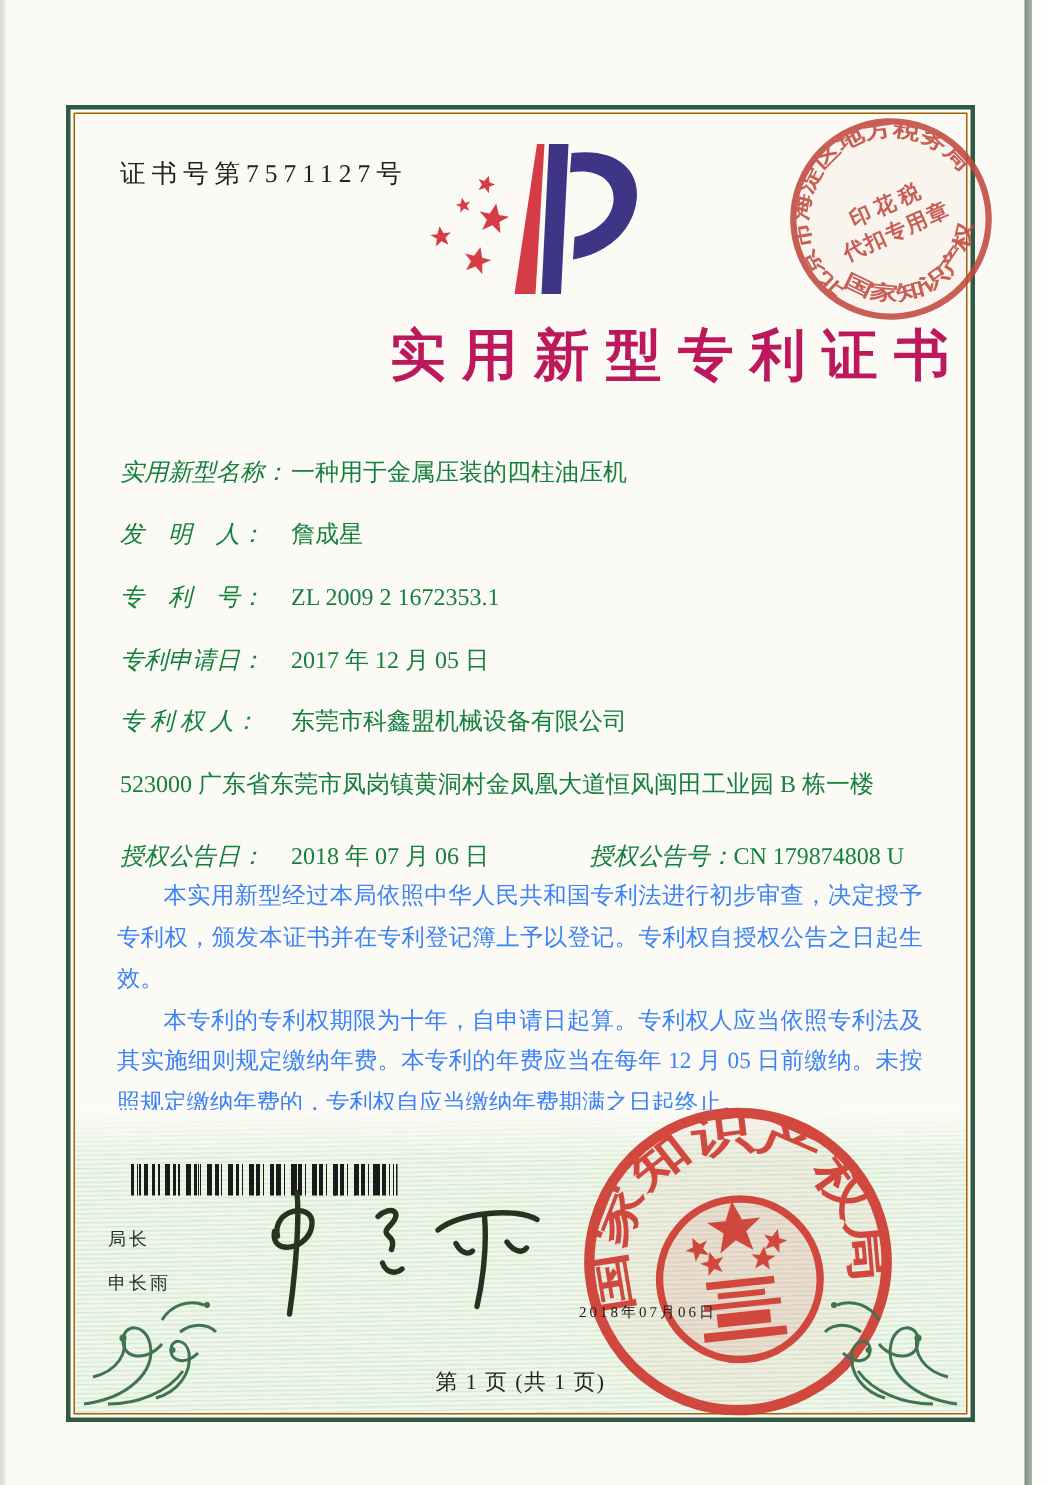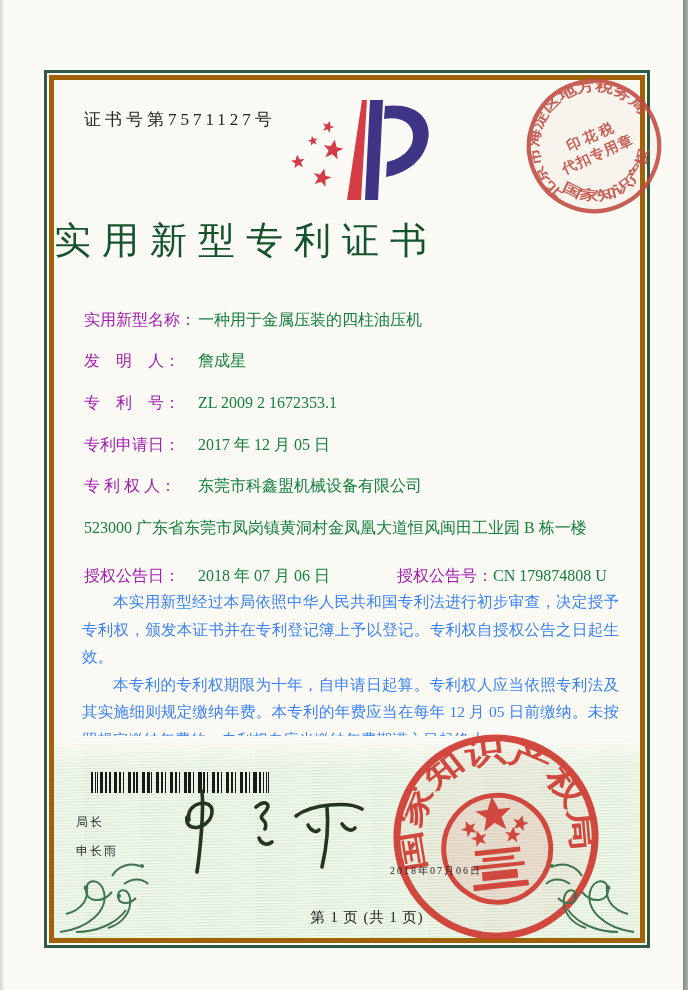--- a/index.html
+++ b/index.html
@@ -11,33 +11,33 @@
   }
   .scan-edge-left{position:absolute;left:0;top:0;width:4px;height:990px;
     background:linear-gradient(90deg,#d8d6ce,#f2f1ea);}
   .scan-edge-right{position:absolute;left:683px;top:0;width:5px;height:990px;
     background:linear-gradient(90deg,#54655a,#8ba091);opacity:.75;}
   .scan-edge-far-right{position:absolute;left:688px;top:0;width:12px;height:990px;background:#fdfdfb;}
 
   
   .frame{position:absolute;left:44px;top:70px;width:600px;height:872px;
     border:3px solid #2e5a44;}
-  .frame-inner{position:absolute;inset:2px;border:5px solid #a16207;}
+  .frame-inner{position:absolute;inset:2px;border:1px solid #a16207;}
   .content{position:absolute;inset:0;}
 
   .cert-no{position:absolute;left:30px;top:28px;font-size:17px;letter-spacing:4px;color:#222;}
 
   .logo{position:absolute;left:212px;top:16px;width:165px;height:112px;}
 
-  .title{position:absolute;left:0;top:136px;width:100%;text-align:left;
-    font-size:37px;font-weight:normal;letter-spacing:11px;color:#14532d;}
+  .title{position:absolute;left:0;top:136px;width:100%;text-align:right;
+    font-size:37px;font-weight:bold;letter-spacing:11px;color:#be185d;}
 
   
   .field{position:absolute;left:30px;width:545px;font-size:16px;line-height:24px;display:flex;}
-  .field .lbl{flex:0 0 114px;color:#a21caf;}
+  .field .lbl{flex:0 0 114px;color:#15803d;font-style:italic;}
   .field .val{flex:1;color:#15803d;}
   .f1{top:228px;} .f2{top:269px;} .f3{top:311px;} .f4{top:353px;}
   .f5{top:394px;} .f6{top:436px;} .f7{top:484px;}
   .grant-pair{position:absolute;left:313px;top:0;display:flex;}
   .grant-pair .lbl{flex:0 0 auto;}
 
   
   .paras{position:absolute;left:28px;top:508px;width:537px;
     font-size:15.5px;line-height:27.5px;text-align:justify;color:#3b82f6;}
   .paras p{margin:0;text-indent:2em;}
@@ -55,21 +55,21 @@
   .signer{position:absolute;left:22px;top:78px;
     font-family:"Liberation Sans","DejaVu Sans",sans-serif;font-size:12px;color:#24302a;}
   .signer div{margin-bottom:12px;letter-spacing:2px;}
   .sig-svg{position:absolute;left:105px;top:48px;}
 
   .seal{position:absolute;left:333px;top:-8px;transform:rotate(-6deg);opacity:.92;}
   .seal-date{position:absolute;left:336px;top:128px;width:200px;text-align:left;
     font-size:10px;font-weight:normal;letter-spacing:2px;color:#1d1d1d;z-index:5;}
 
   .footer{position:absolute;left:0;top:172px;width:100%;text-align:center;
-    font-size:14.5px;color:#222;letter-spacing:1px;padding-left:20px;}
+    font-size:14.5px;color:#222;letter-spacing:1px;}
 
   .orn-left{position:absolute;left:2px;bottom:2px;}
   .orn-right{position:absolute;right:2px;bottom:2px;transform:scaleX(-1);}
 
   
   .tax-stamp{position:absolute;left:510px;top:62px;width:168px;height:168px;
     transform:rotate(-24deg);opacity:.88;}
 </style>
 </head>
 <body>

